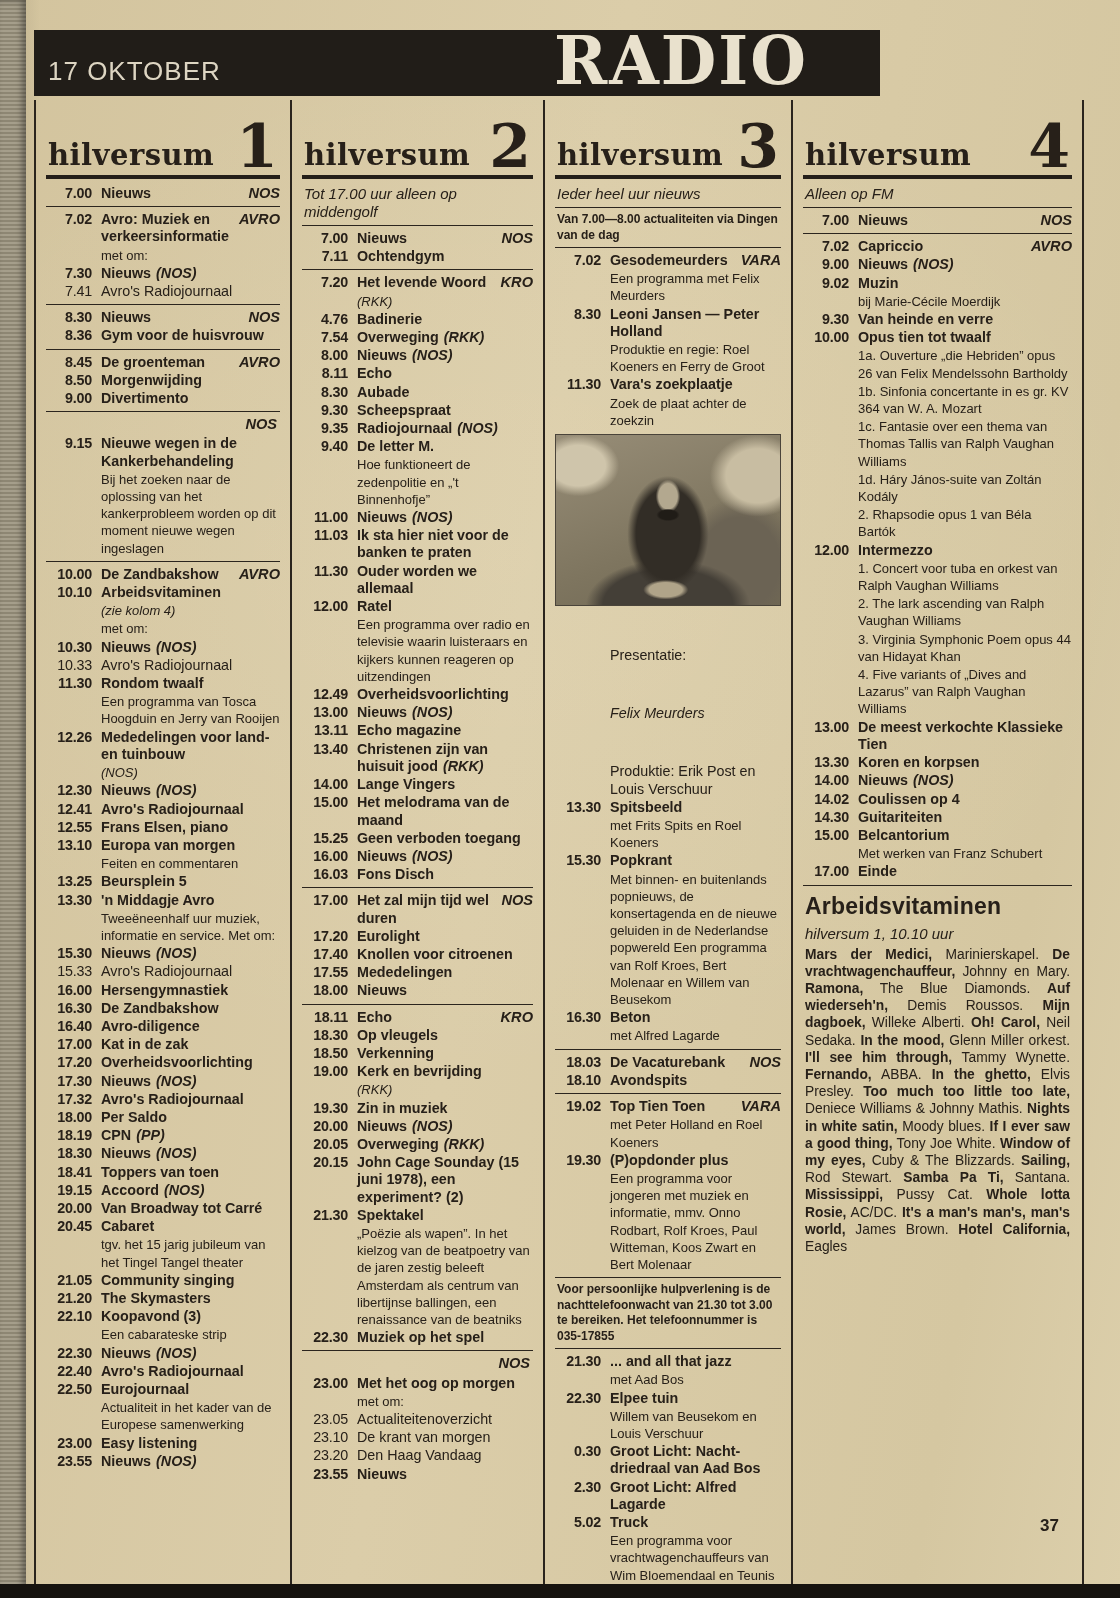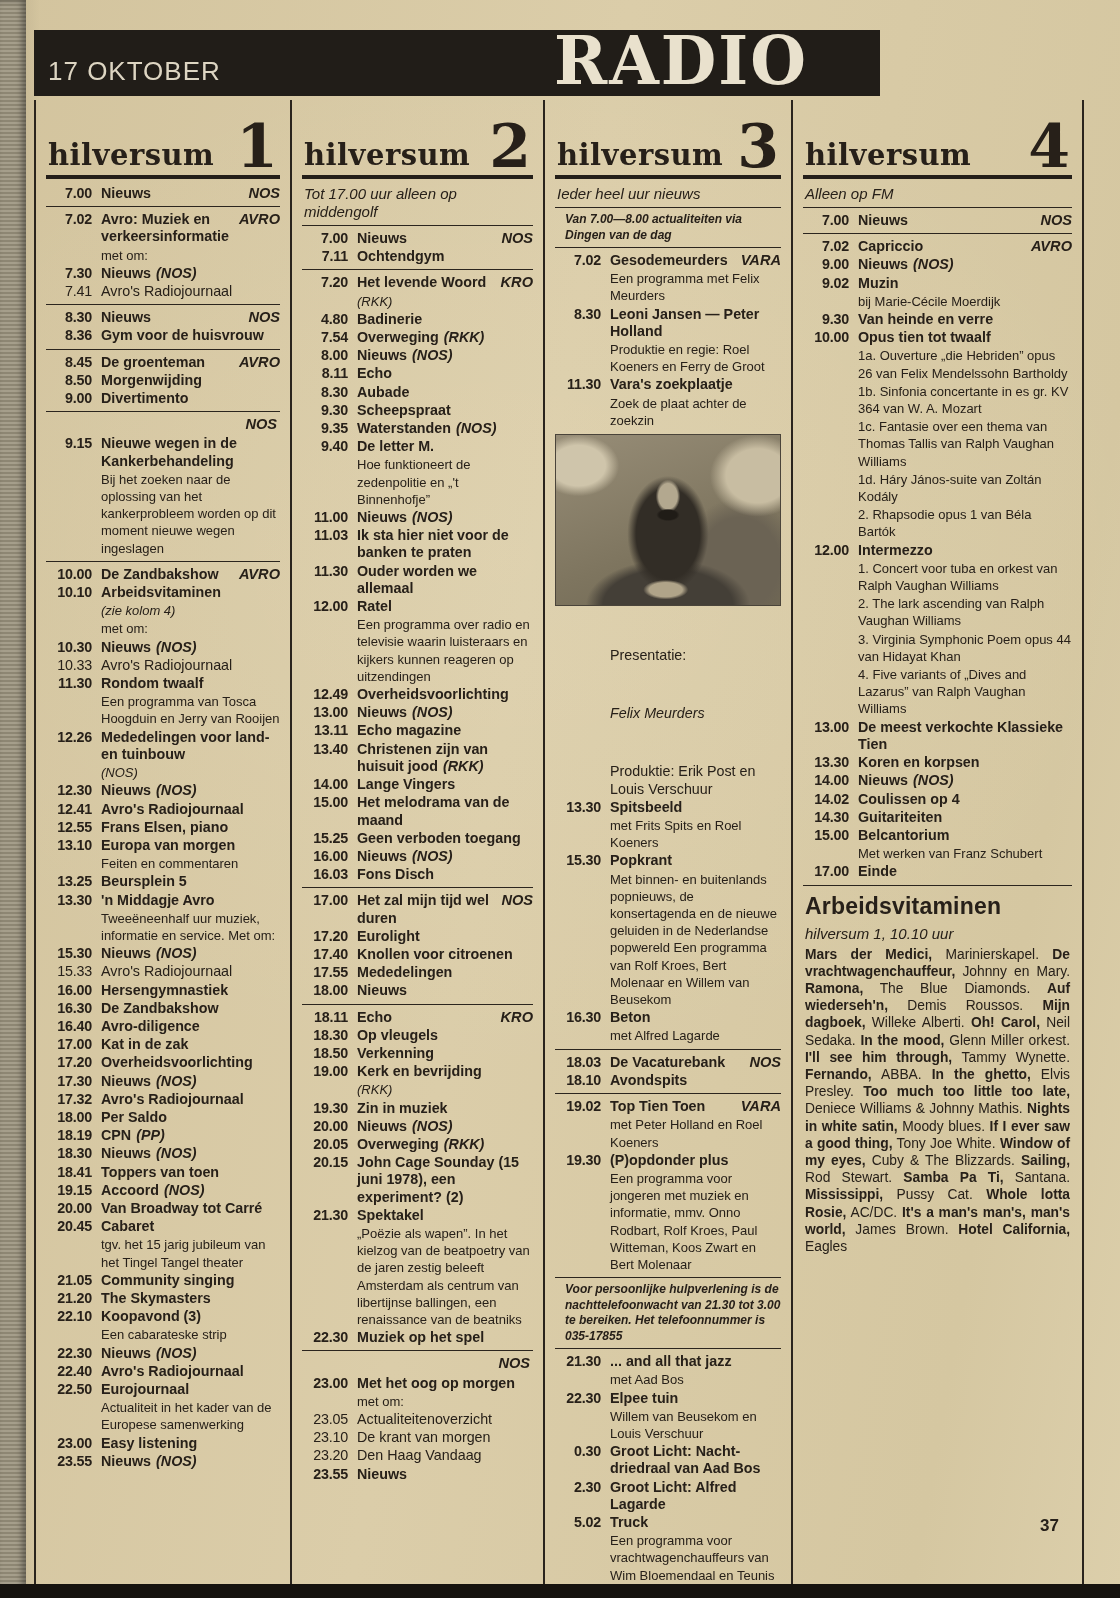--- a/index.html
+++ b/index.html
@@ -33,21 +33,21 @@
   .time.plain{font-weight:400;}
   .body{flex:1;padding-left:9px;font-size:14.3px;line-height:17.2px;}
   .title{font-weight:700;}
   .title.plain{font-weight:400;}
   .inl{font-style:italic;font-weight:700;margin-left:5px;}
   .tag{float:right;font-style:italic;font-weight:700;font-size:14.6px;padding-left:4px;}
   .desc{padding-left:55px;font-size:13px;line-height:17.2px;margin:0 0 1px;}
   .desc.it{font-style:italic;}
   .tagline{text-align:right;font-style:italic;font-weight:700;font-size:14.6px;line-height:17.2px;padding-right:3px;margin:2px 0;}
   .note{font-style:italic;font-size:15px;line-height:18px;margin:2px 0 3px 2px;}
-  .small{font-size:12px;line-height:15.5px;font-weight:600;margin:3px 0 3px 10px;font-style:italic;}
+  .small{font-size:12px;line-height:15.5px;font-weight:600;margin:3px 0 3px 2px;}
   .caption{padding-left:55px;font-size:14.3px;line-height:17.2px;margin-top:41px;}
   .caption.it{font-style:italic;}
   .sec-title{font-size:23px;font-weight:700;margin:7px 0 5px 2px;letter-spacing:0.2px;}
   .par{font-size:13.8px;line-height:17.2px;text-align:justify;margin:1px 2px 0 2px;}
   .par b{font-weight:700;}
   .photo{width:100%;height:172px;margin:5px 0 3px;box-sizing:border-box;border:1px solid #4a443a;
     background:
       radial-gradient(ellipse 15px 8px at 50% 47%, #201c17 0 60%, transparent 78%),
       radial-gradient(ellipse 17px 23px at 50% 36%, #b3a88f 0 55%, transparent 72%),
       radial-gradient(ellipse 30px 13px at 49% 91%, #b0a489 0 55%, transparent 75%),
@@ -293,21 +293,21 @@
           <span class="time">7.11</span>
           <div class="body"><span class="title">Ochtendgym</span></div>
         </div>
         <div class="rule"></div>
         <div class="row">
           <span class="time">7.20</span>
           <div class="body"><span class="tag">KRO</span><span class="title">Het levende Woord</span></div>
         </div>
         <div class="desc it">(RKK)</div>
         <div class="row">
-          <span class="time">4.80</span>
+          <span class="time">4.76</span>
           <div class="body"><span class="title">Badinerie</span></div>
         </div>
         <div class="row">
           <span class="time">7.54</span>
           <div class="body"><span class="title">Overweging</span><span class="inl">(RKK)</span></div>
         </div>
         <div class="row">
           <span class="time">8.00</span>
           <div class="body"><span class="title">Nieuws</span><span class="inl">(NOS)</span></div>
         </div>
@@ -318,21 +318,21 @@
         <div class="row">
           <span class="time">8.30</span>
           <div class="body"><span class="title">Aubade</span></div>
         </div>
         <div class="row">
           <span class="time">9.30</span>
           <div class="body"><span class="title">Scheepspraat</span></div>
         </div>
         <div class="row">
           <span class="time">9.35</span>
-          <div class="body"><span class="title">Waterstanden</span><span class="inl">(NOS)</span></div>
+          <div class="body"><span class="title">Radiojournaal</span><span class="inl">(NOS)</span></div>
         </div>
         <div class="row">
           <span class="time">9.40</span>
           <div class="body"><span class="title">De letter M.</span></div>
         </div>
         <div class="desc">Hoe funktioneert de zedenpolitie en „'t Binnenhofje”</div>
         <div class="row">
           <span class="time">11.00</span>
           <div class="body"><span class="title">Nieuws</span><span class="inl">(NOS)</span></div>
         </div>

